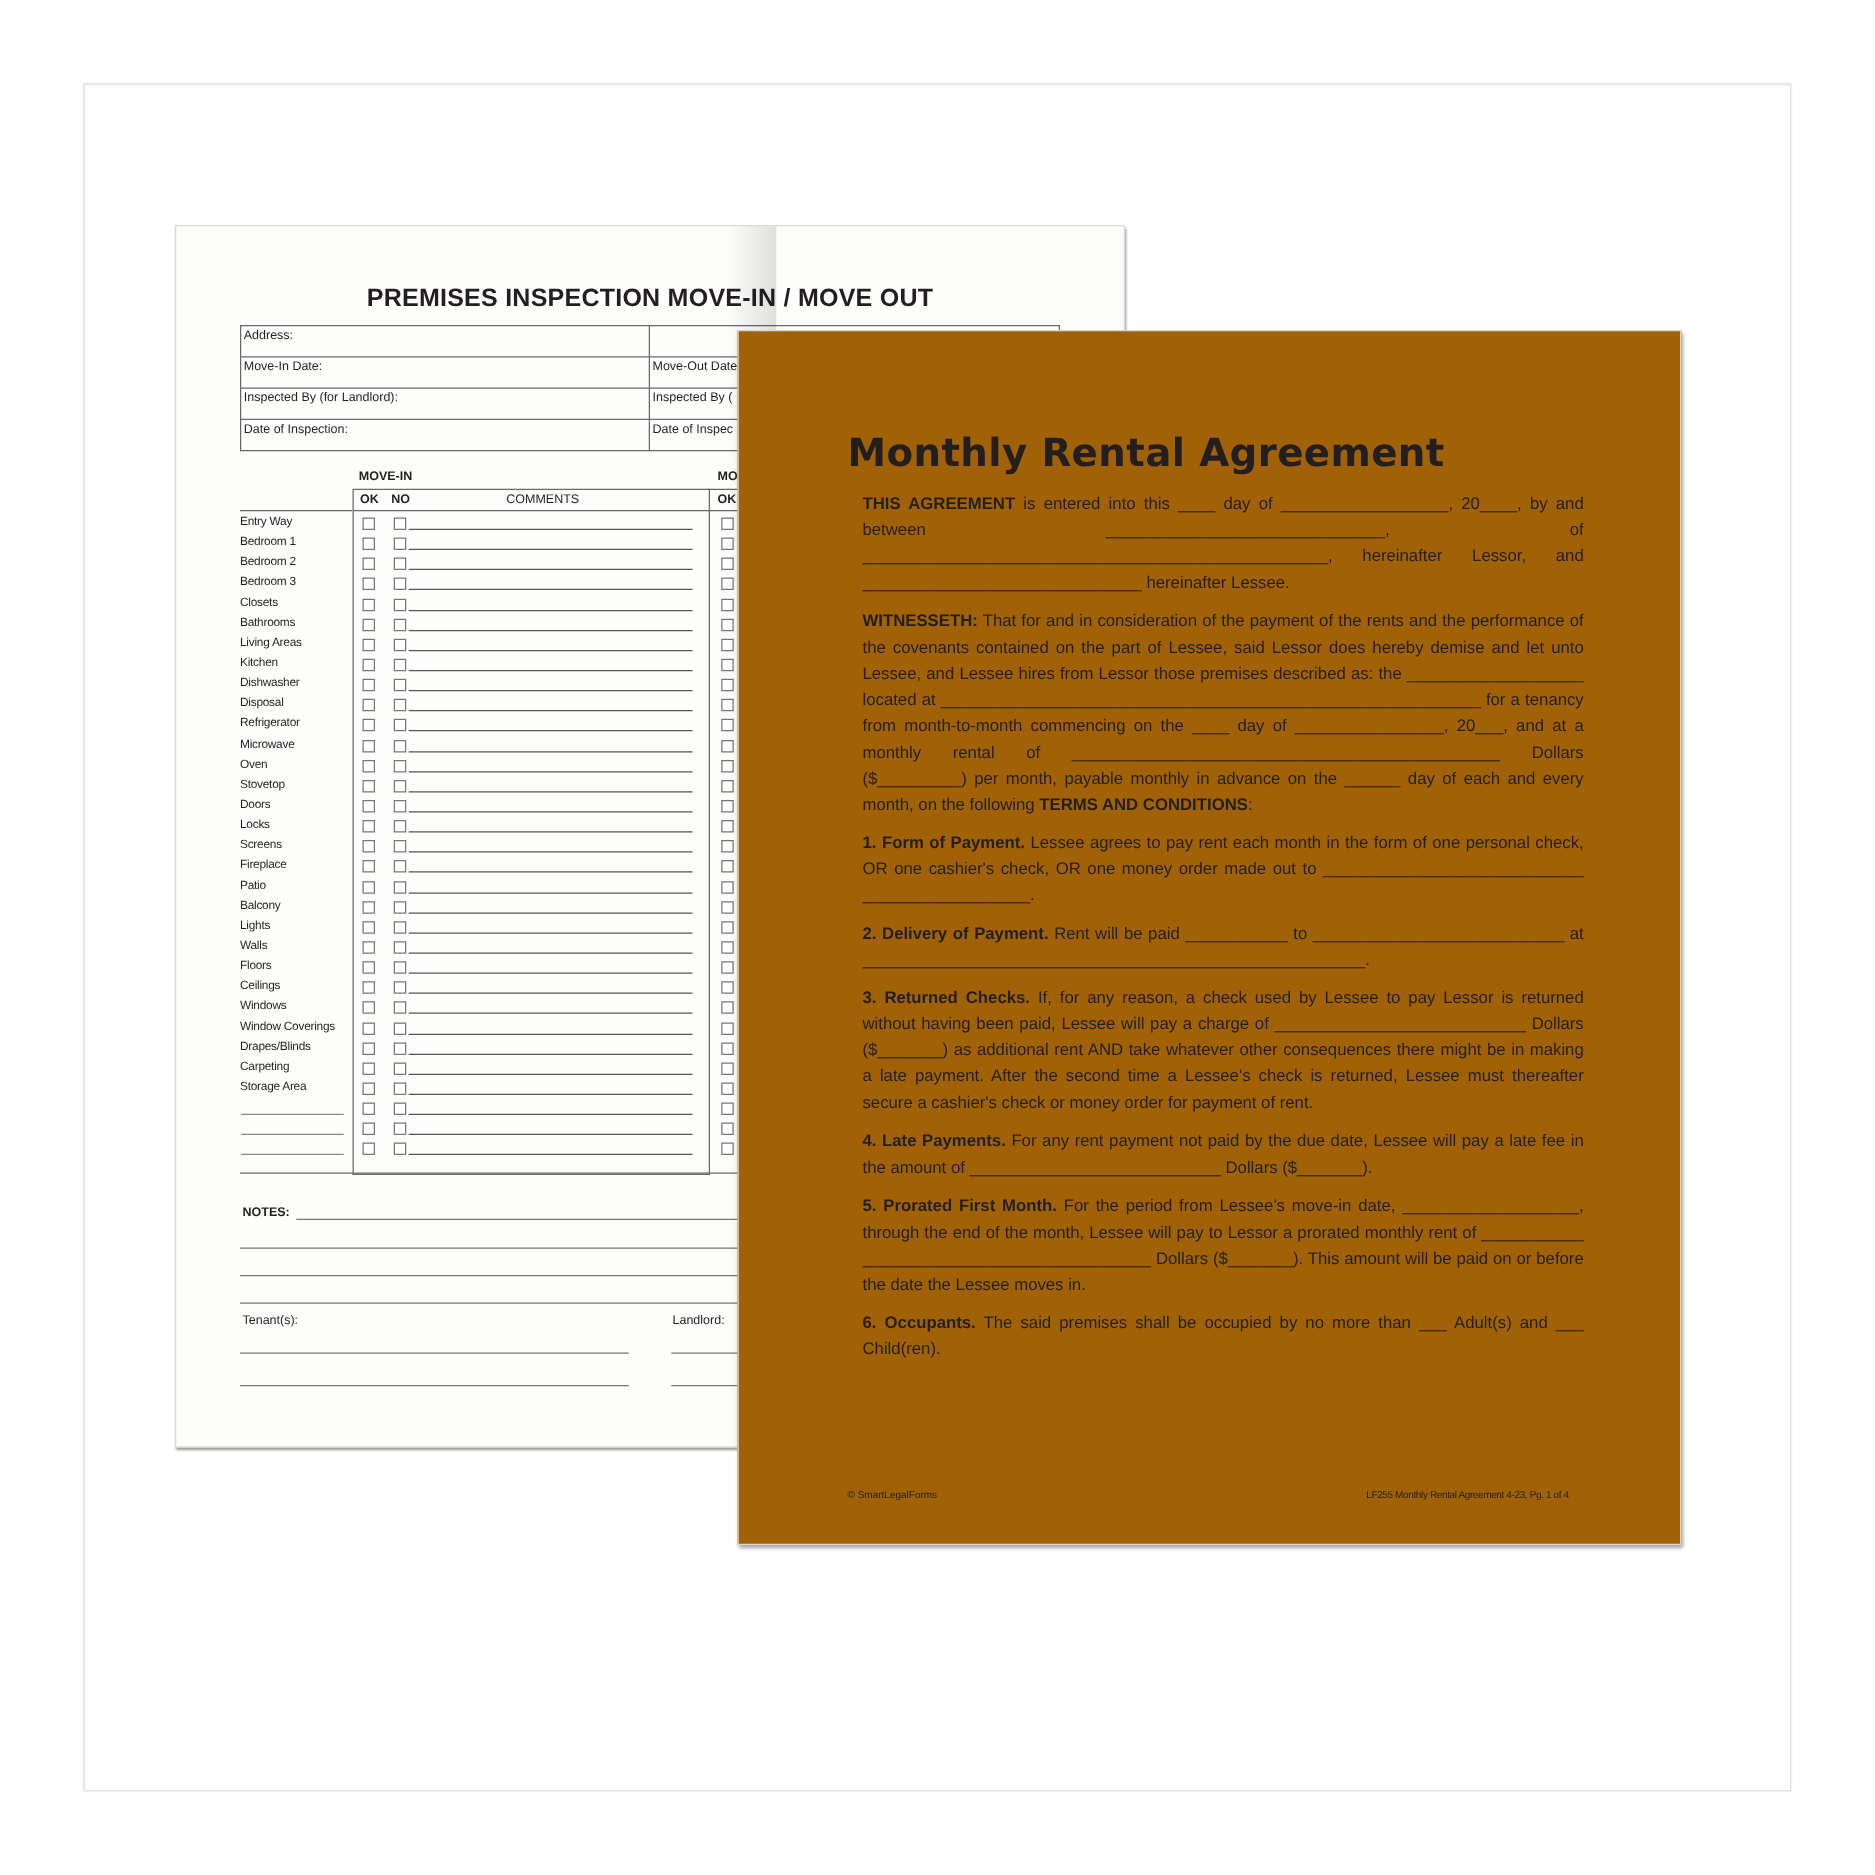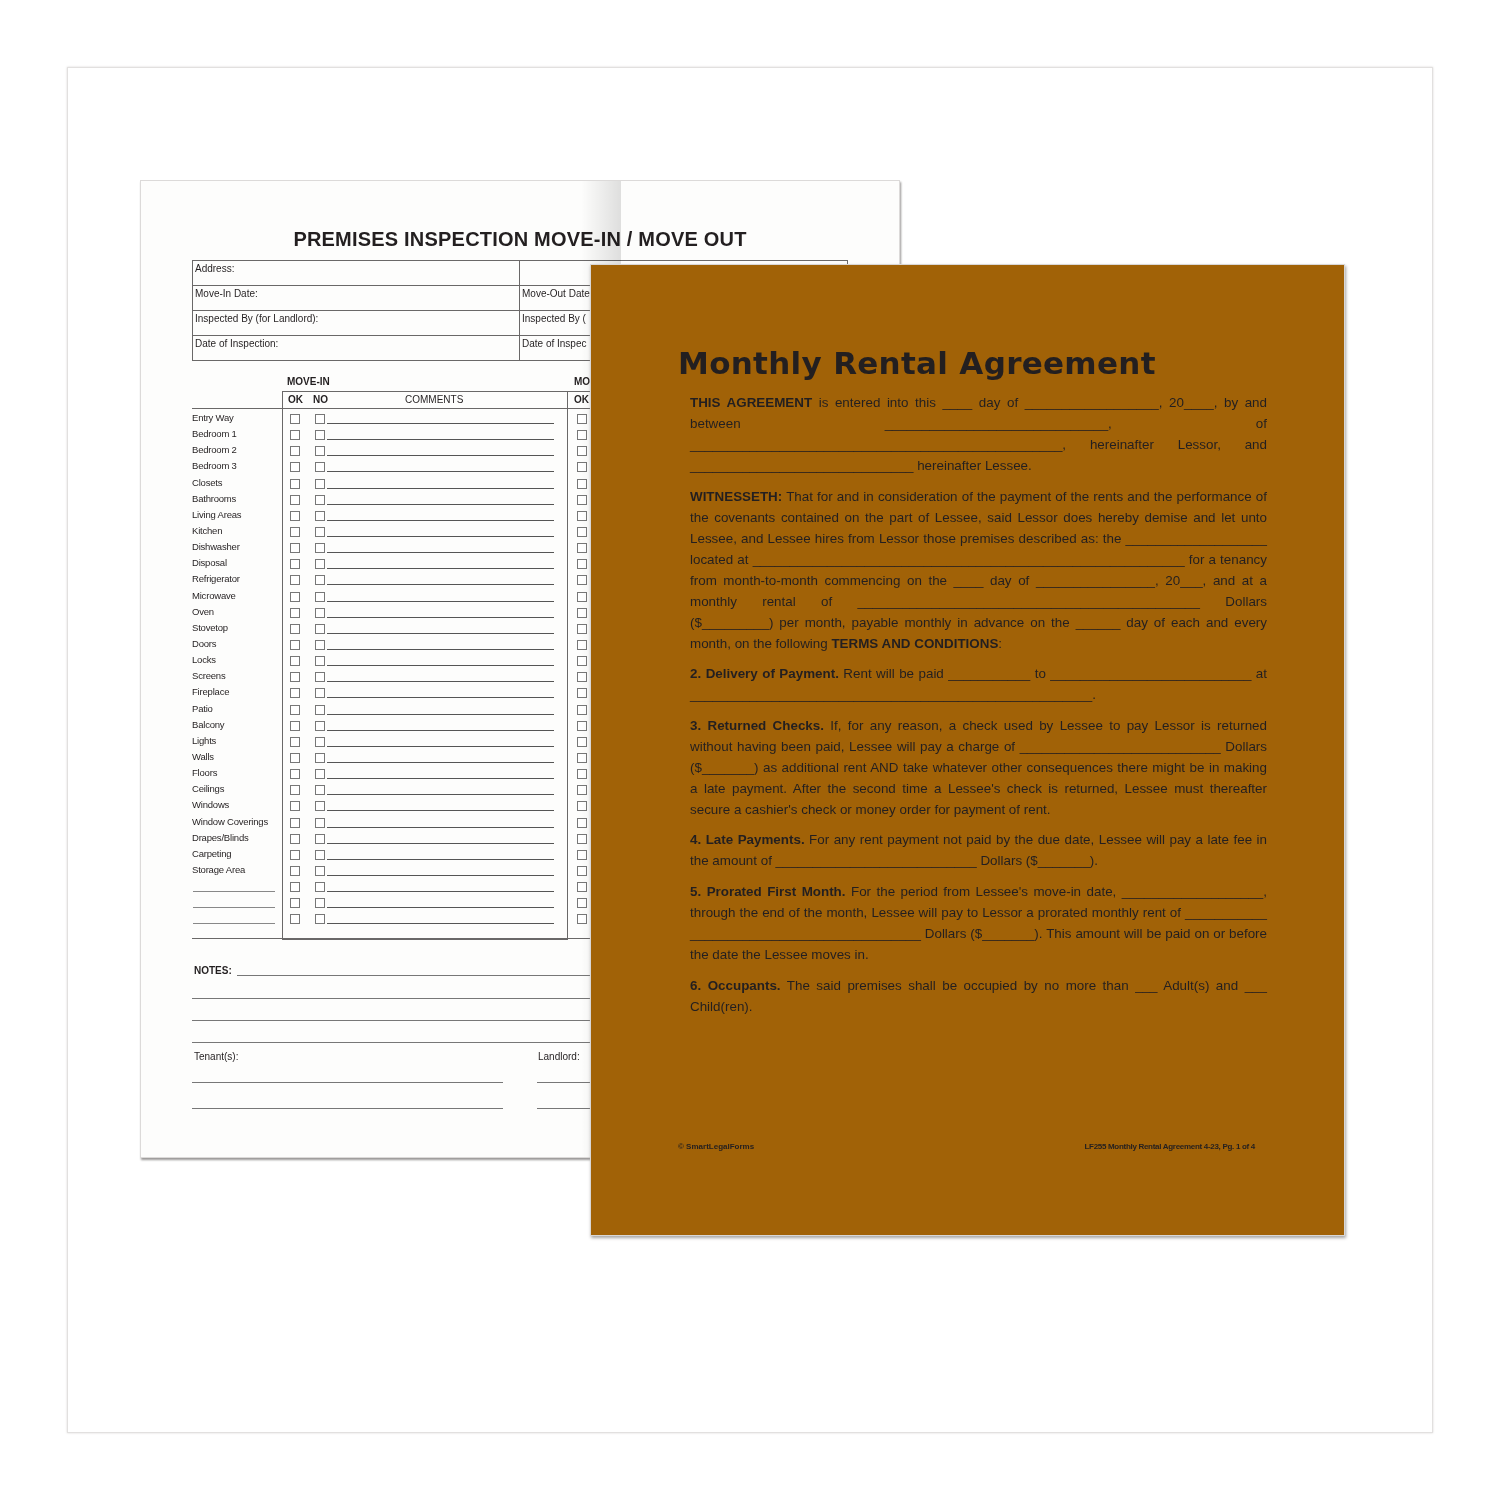--- a/index.html
+++ b/index.html
@@ -85,22 +85,22 @@
       position: absolute; left: 87px; top: 80px; font-weight: bold; font-size: 31px;
       font-family: "DejaVu Sans", sans-serif; letter-spacing: 0.3px;
     }
     .mra-body {
       position: absolute; left: 87px; top: 127px; width: 577px;
       font-size: 13.4px; line-height: 21px; text-align: justify; margin-left: 12px;
     }
     .mra-body p { margin: 0 0 9.6px 0; }
     .mra-body b { font-weight: bold; }
     .mra-footer {
-      position: absolute; left: 87px; top: 873px; width: 577px;
-      border-top: 1px solid #a16207; font-size: 8px; font-weight: bold; padding-top: 3px;
+      position: absolute; left: 87px; top: 918px; width: 577px;
+      border-top: 5px solid #a16207; font-size: 8px; font-weight: normal; padding-top: 3px;
     }
     .mra-footer .fl { float: left; }
     .mra-footer .fr { float: right; letter-spacing: -0.3px; }
   </style>
 </head>
 <body>
 
 <div class="frame"></div>
 
 <div class="page-back">
@@ -390,20 +390,21 @@
   </div>
 
   <div class="fade"></div>
 </div>
 
 <div class="page-front">
   <div class="mra-title">Monthly Rental Agreement</div>
   <div class="mra-body">
     <p><b>THIS AGREEMENT</b><span> is entered into this ____ day of __________________, 20____, by and between ______________________________, of __________________________________________________, hereinafter Lessor, and ______________________________ hereinafter Lessee.</span></p>
     <p><b>WITNESSETH:</b><span> That for and in consideration of the payment of the rents and the performance of the covenants contained on the part of Lessee, said Lessor does hereby demise and let unto Lessee, and Lessee hires from Lessor those premises described as: the ___________________ located at __________________________________________________________ for a tenancy from month-to-month commencing on the ____ day of ________________, 20___, and at a monthly rental of ______________________________________________ Dollars ($_________) per month, payable monthly in advance on the ______ day of each and every month, on the following </span><b>TERMS AND CONDITIONS</b><span>:</span></p>
+    <p><b>1. Form of Payment.</b><span> Lessee agrees to pay rent each month in the form of one personal check, OR one cashier's check, OR one money order made out to ____________________________ __________________.</span></p>
     <p><b>2. Delivery of Payment.</b><span> Rent will be paid ___________ to ___________________________ at ______________________________________________________.</span></p>
     <p><b>3. Returned Checks.</b><span> If, for any reason, a check used by Lessee to pay Lessor is returned without having been paid, Lessee will pay a charge of ___________________________ Dollars ($_______) as additional rent AND take whatever other consequences there might be in making a late payment. After the second time a Lessee's check is returned, Lessee must thereafter secure a cashier's check or money order for payment of rent.</span></p>
     <p><b>4. Late Payments.</b><span> For any rent payment not paid by the due date, Lessee will pay a late fee in the amount of ___________________________ Dollars ($_______).</span></p>
     <p><b>5. Prorated First Month.</b><span> For the period from Lessee's move-in date, ___________________, through the end of the month, Lessee will pay to Lessor a prorated monthly rent of ___________ _______________________________ Dollars ($_______). This amount will be paid on or before the date the Lessee moves in.</span></p>
     <p><b>6. Occupants.</b><span> The said premises shall be occupied by no more than ___ Adult(s) and ___ Child(ren).</span></p>
   </div>
   <div class="mra-footer">
     <span class="fl">© SmartLegalForms</span>
     <span class="fr">LF255 Monthly Rental Agreement 4-23, Pg. 1 of 4</span>
   </div>

